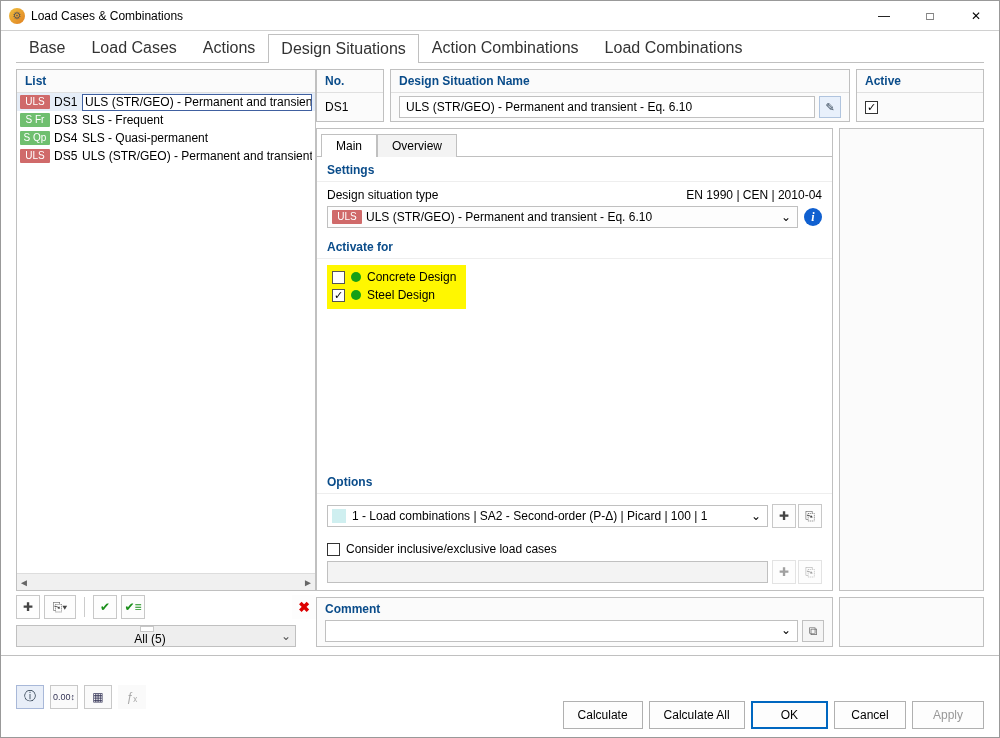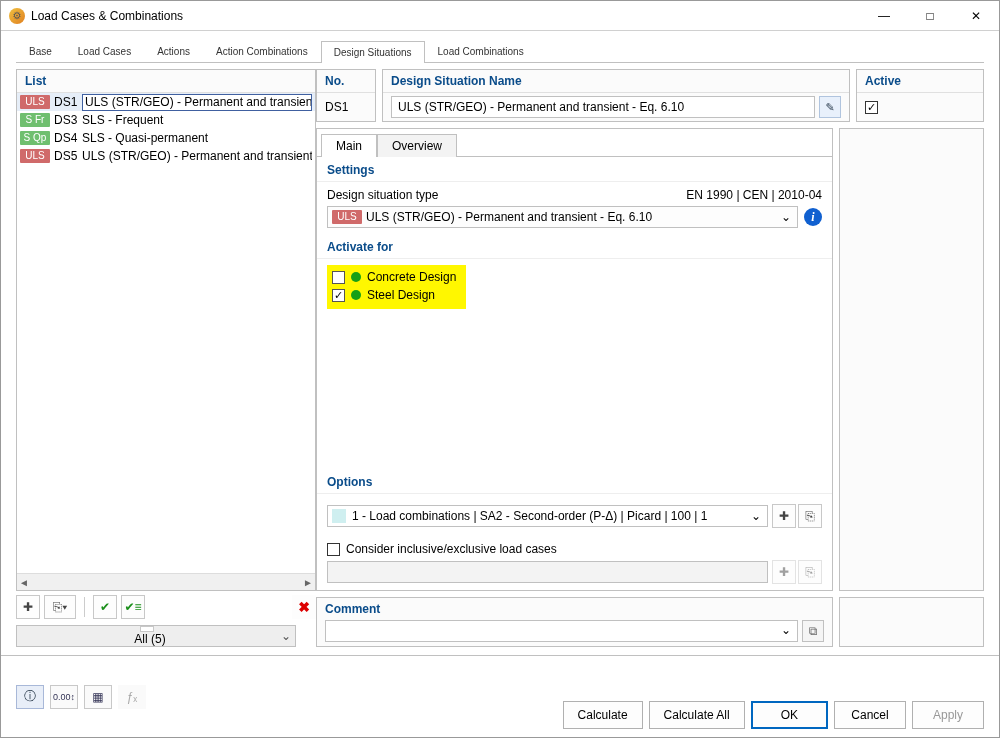--- a/index.html
+++ b/index.html
@@ -55,21 +55,21 @@
   }
 
   .tabs {
     display: flex;
     border-bottom: 1px solid #c0c0c0;
     height: 26px;
     align-items: flex-end;
   }
   .tab {
     padding: 5px 12px;
-    font-size: 10px;
+    font-size: 16px;
     color: #333;
     cursor: default;
     border: 1px solid transparent;
     border-bottom: none;
     margin-right: 0px;
   }
   .tab.active {
     border-color: #c0c0c0;
     background: #fff;
     position: relative;
@@ -210,21 +210,21 @@
     display:flex;
     gap:6px;
   }
   .hdr-cell {
     border:1px solid #c0c0c0;
     background:#fbfbfb;
     display:flex;flex-direction:column;
   }
   .hdr-cell .lbl { padding:4px 8px; color:#0a4c8a; font-weight:bold; font-size:12px; border-bottom:1px solid #e0e0e0;}
   .hdr-cell .val { padding:4px 8px; display:flex; align-items:center; height:28px; }
-  .no-col { width:60px; }
+  .no-col { width:68px; }
   .name-col { flex:1; }
   .active-col { width:128px; }
   .name-input {
     flex:1;
     height:22px;
     border:1px solid #c0c0c0;
     background:#fff;
     padding:0 6px;
     display:flex;
     align-items:center;
@@ -365,22 +365,22 @@
     <div class="winbtn">□</div>
     <div class="winbtn close">✕</div>
   </div>
 
   <div class="body">
 
     <div class="tabs">
       <div class="tab">Base</div>
       <div class="tab">Load Cases</div>
       <div class="tab">Actions</div>
+      <div class="tab active">Design Situations</div>
       <div class="tab">Action Combinations</div>
-      <div class="tab active">Design Situations</div>
       <div class="tab">Load Combinations</div>
     </div>
 
     <div class="content">
 
       <div class="leftcol">
         <div class="pane flex1">
           <div class="pane-header">List</div>
           <div class="listbox">
             <div class="list-row sel">

